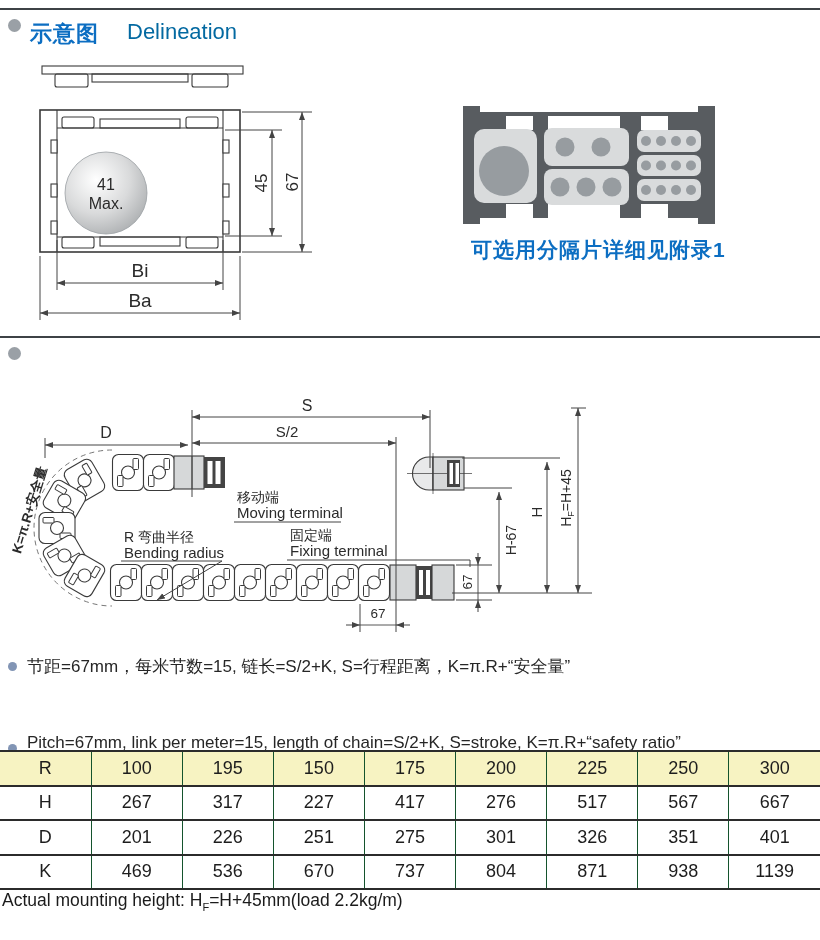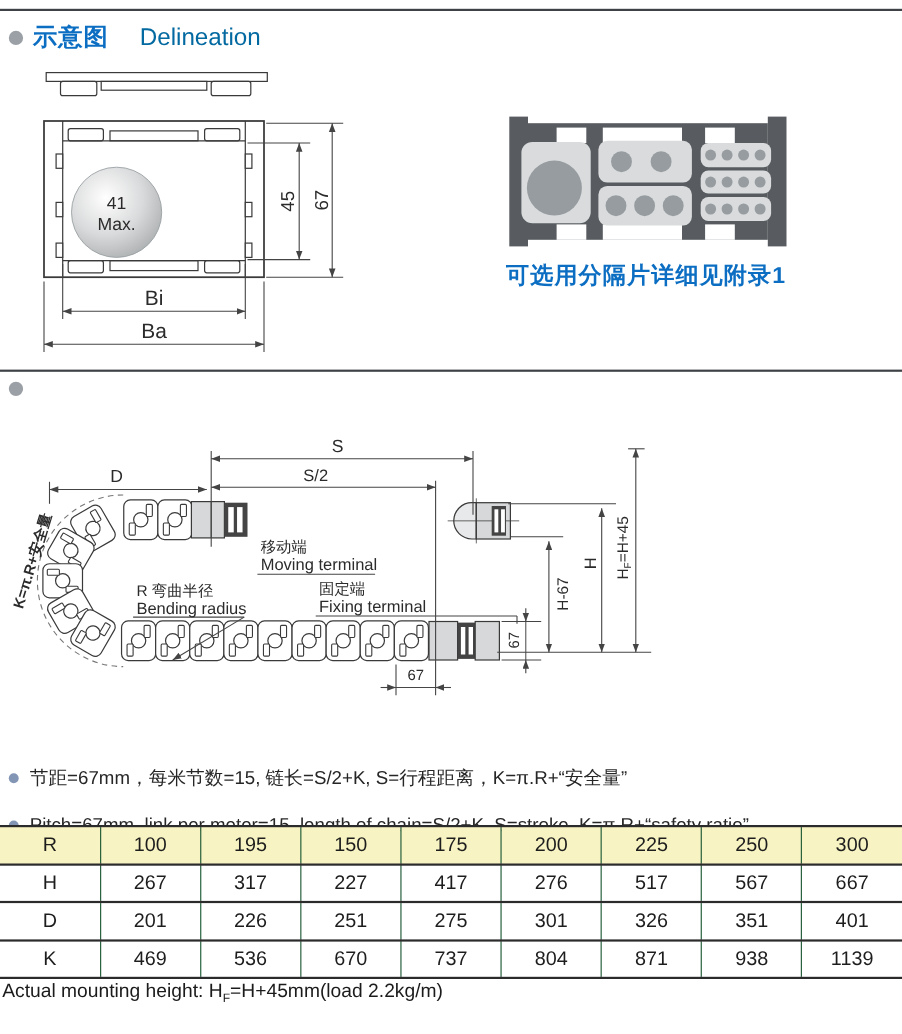--- a/index.html
+++ b/index.html
@@ -1,27 +1,27 @@
 <!DOCTYPE html>
 <html><head>
 <meta charset="utf-8">
 <style>
   html,body{margin:0;padding:0;background:#fff;}
   .page{position:relative;width:820px;height:940px;background:#ffffff;overflow:hidden;
         font-family:"Liberation Sans","DejaVu Sans",sans-serif;color:#222;}
   .drawings{position:absolute;left:0;top:0;width:820px;height:940px;}
   svg text{font-family:"Liberation Sans","DejaVu Sans",sans-serif;fill:#2b2b2b;}
   .sec-header{position:absolute;left:0;width:820px;border-top:2px solid #3e4246;
-              padding-top:9px;display:flex;align-items:center;}
+              padding-top:9px;display:flex;}
   .sec-bullet{width:13px;height:13px;border-radius:50%;background:#9aa0a6;margin:0 9px 0 8px;flex:none;}
   .sec-zh{color:#0c6ec2;font-weight:bold;font-size:22px;letter-spacing:1px;}
   .sec-en{color:#0369a1;font-size:22px;margin-left:28px;}
-  .caption-blue{position:absolute;left:460px;top:236px;font-size:21px;font-weight:bold;
+  .caption-blue{position:absolute;left:471px;top:236px;font-size:21px;font-weight:bold;
                 color:#0c6ec2;letter-spacing:1px;}
-  .note{position:absolute;left:0;display:flex;align-items:center;font-size:17px;color:#262626;margin-top:41px;}
+  .note{position:absolute;left:0;display:flex;align-items:center;font-size:17px;color:#262626;}
   .note .note-bullet{width:9px;height:9px;border-radius:50%;background:#8295b5;margin:0 10px 0 8px;flex:none;}
   table.data{position:absolute;left:0;top:750px;width:820px;border-collapse:collapse;
              table-layout:fixed;text-align:center;font-size:18px;color:#1d1d1d;}
   table.data tr{border-bottom:2px solid #2b2b2b;}
   table.data tr.hdr{border-top:2px solid #2b2b2b;background:#f7f3c2;}
   table.data th,table.data td{border-left:1px solid #14532d;height:32.5px;font-weight:normal;padding:0;}
   table.data th:first-child,table.data td:first-child{border-left:none;}
   .footer{position:absolute;left:2px;top:888px;font-size:17.5px;color:#1b1b1b;line-height:24px;}
   .footer sub{font-size:11px;}
 </style>
@@ -256,21 +256,21 @@
   <div class="sec-header" style="top:336px;">
     <span class="sec-bullet"></span>
   </div>
 
   <div class="caption-blue">可选用分隔片详细见附录1</div>
 
   <div class="note" style="top:655px;">
     <span class="note-bullet"></span>
     <span>节距=67mm，每米节数=15, 链长=S/2+K, S=行程距离，K=π.R+“安全量”</span>
   </div>
-  <div class="note" style="top:699px;">
+  <div class="note" style="top:733px;align-items:flex-end;">
     <span class="note-bullet"></span>
     <span>Pitch=67mm, link per meter=15, length of chain=S/2+K, S=stroke, K=π.R+“safety ratio”</span>
   </div>
 
   <table class="data">
     <tbody>
         <tr class="hdr">
       <th>R</th>
       <th>100</th>
       <th>195</th>

